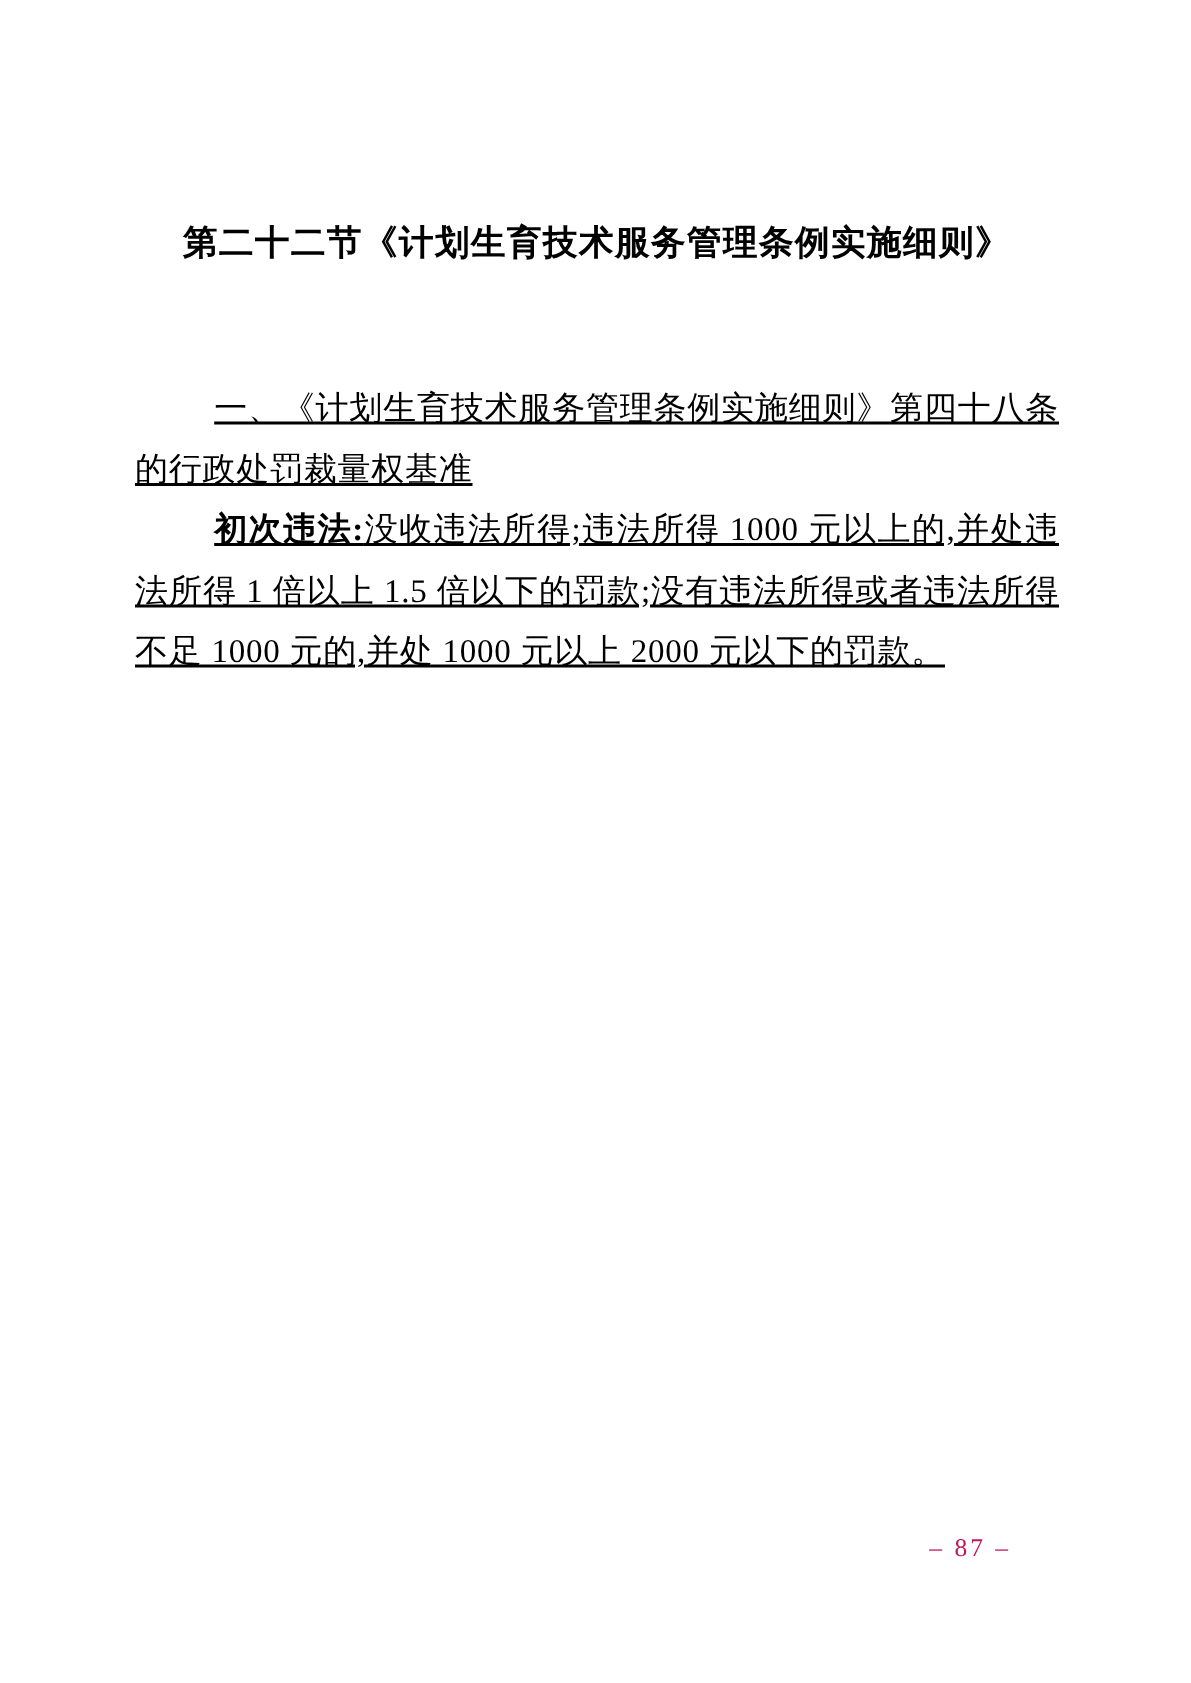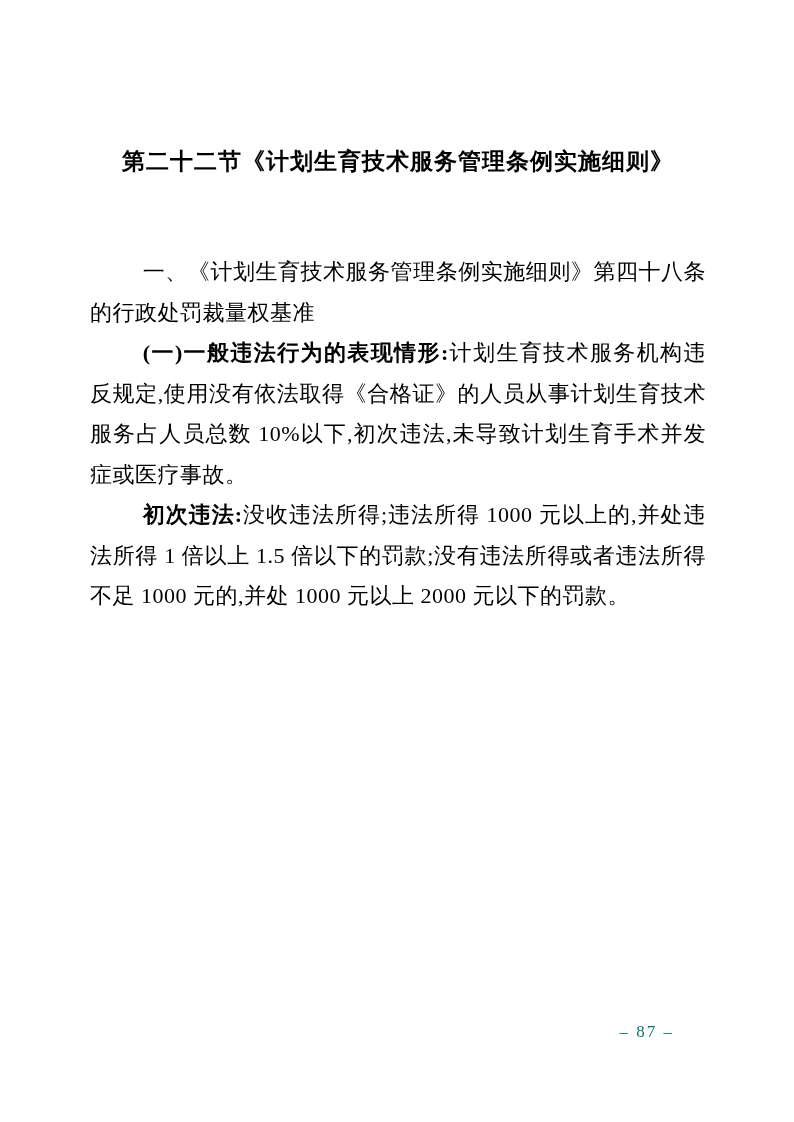--- a/index.html
+++ b/index.html
@@ -30,54 +30,54 @@
   }
   .doc-body {
     position: absolute;
     top: 252px;
     left: 90px;
     width: 616px;
     font-size: 22px;
     line-height: 40.5px;
     text-align: justify;
     letter-spacing: 0.5px;
+    text-decoration: underline;
   }
   .para {
     margin: 0;
     padding: 0;
     text-indent: 2.4em;
   }
   .bold {
     font-weight: bold;
   }
   .footer {
     position: absolute;
     top: 1020px;
     right: 120px;
     font-size: 17px;
     line-height: 24px;
-    color: #0f766e;
+    color: #be185d;
     letter-spacing: 2px;
   }
 </style>
 </head>
 <body>
 
 <div class="page">
 
   <div class="title">
     <div class="title-line">第二十二节《计划生育技术服务管理条例实施细则》</div>
   </div>
 
   <div class="doc-body">
     <p class="para"><span>一、《计划生育技术服务管理条例实施细则》第四十八条的行政处罚裁量权基准</span></p>
 
 
 
 
-    <p class="para"><span class="bold">(一)一般违法行为的表现情形:</span><span>计划生育技术服务机构违反规定,使用没有依法取得《合格证》的人员从事计划生育技术服务占人员总数 10%以下,初次违法,未导致计划生育手术并发症或医疗事故。</span></p>
 
     <p class="para"><span class="bold">初次违法:</span><span>没收违法所得;违法所得 1000 元以上的,并处违法所得 1 倍以上 1.5 倍以下的罚款;没有违法所得或者违法所得不足 1000 元的,并处 1000 元以上 2000 元以下的罚款。</span></p>
   </div>
 
   <div class="footer">– 87 –</div>
 
 </div>
 
 </body></html>

